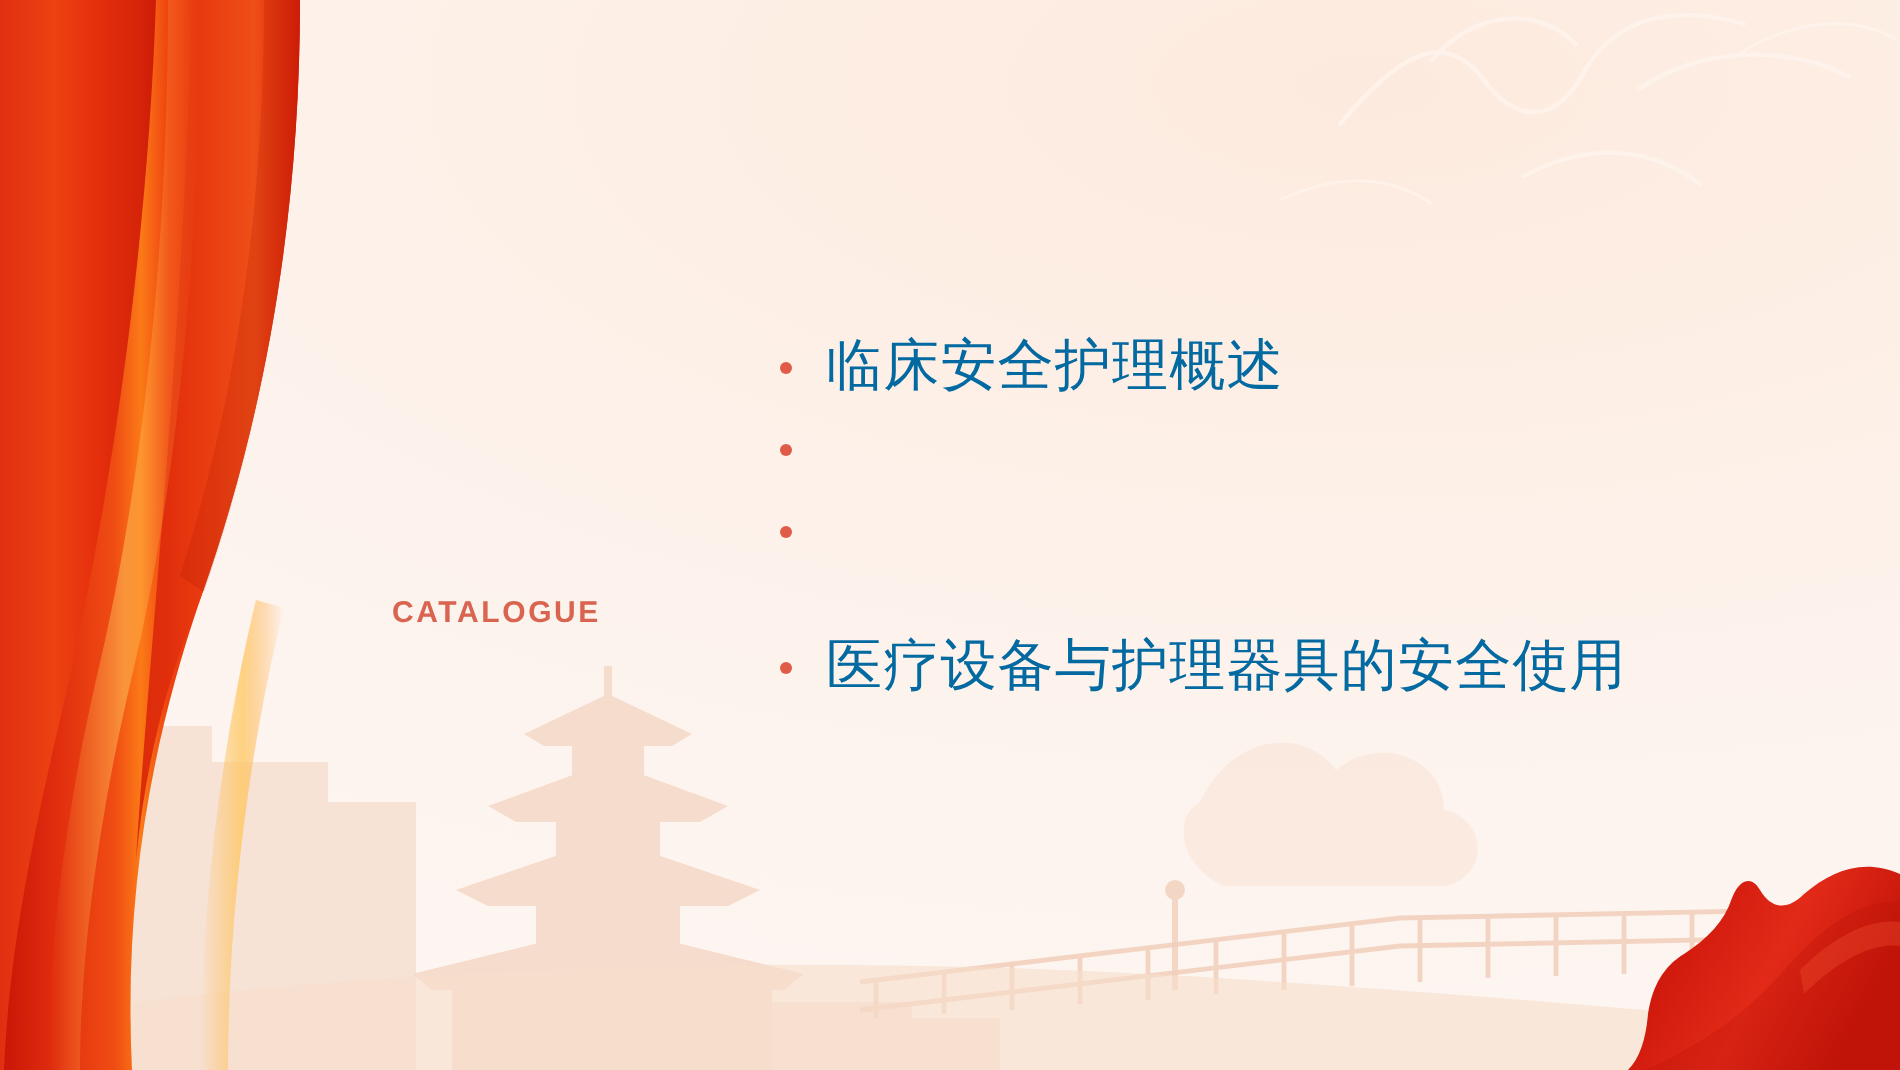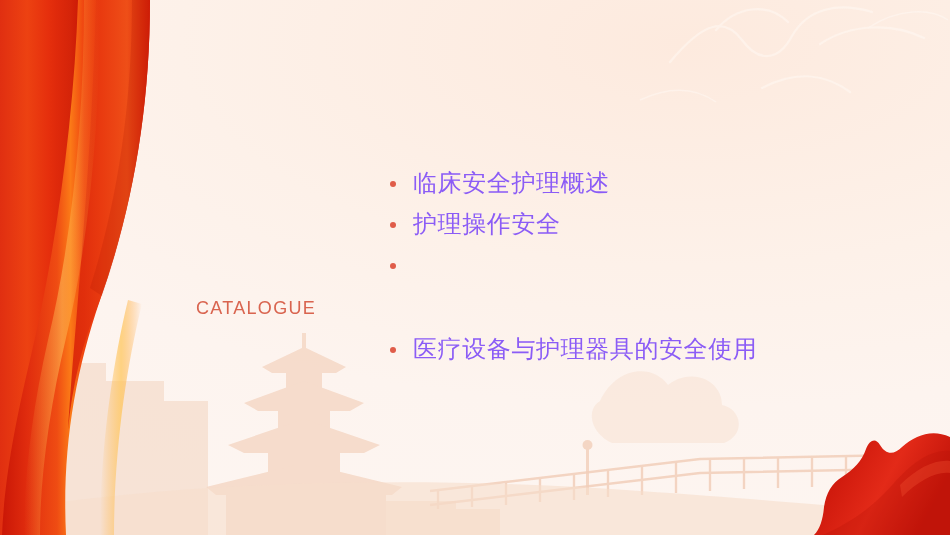--- a/index.html
+++ b/index.html
@@ -62,55 +62,55 @@
     width: 160px;
     height: 120px;
   }
   .flag svg { display: block; width: 100%; height: 100%; }
 
   
   .catalogue {
     position: absolute;
     left: 196px;
     top: 298px;
-    font-size: 18px;
+    font-size: 15px;
     letter-spacing: 1.3px;
     color: #d9644f;
-    font-weight: 400;
+    font-weight: 700;
     white-space: nowrap;
   }
 
   
   .toc {
     position: absolute;
     left: 386px;
     top: 166px;
     width: 520px;
   }
   .toc-item {
     position: relative;
     display: flex;
     align-items: flex-start;
     padding-left: 27px;
     height: 41px;
     line-height: 34px;
   }
-  .toc-item.spaced { margin-top: 43px; }
+  .toc-item.spaced { margin-top: 27px; }
   .bullet {
     position: absolute;
     left: 4px;
     top: 15px;
     width: 6px;
     height: 6px;
     border-radius: 50%;
     background: #e05c49;
   }
   .toc-label {
-    font-size: 24px;
-    color: #8b5cf6;
+    font-size: 28px;
+    color: #0369a1;
     font-weight: 400;
     letter-spacing: .6px;
     white-space: nowrap;
   }
 </style>
 </head>
 <body>
 
 <div id="slide">
 
@@ -259,21 +259,20 @@
   <div class="toc">
 
     <div class="toc-item">
       <span class="bullet"></span>
       <span class="toc-label">临床安全护理概述</span>
     </div>
 
 
     <div class="toc-item">
       <span class="bullet"></span>
-      <span class="toc-label">护理操作安全</span>
     </div>
 
     <div class="toc-item">
       <span class="bullet"></span>
     </div>
 
     <div class="toc-item spaced">
       <span class="bullet"></span>
       <span class="toc-label">医疗设备与护理器具的安全使用</span>
     </div>

